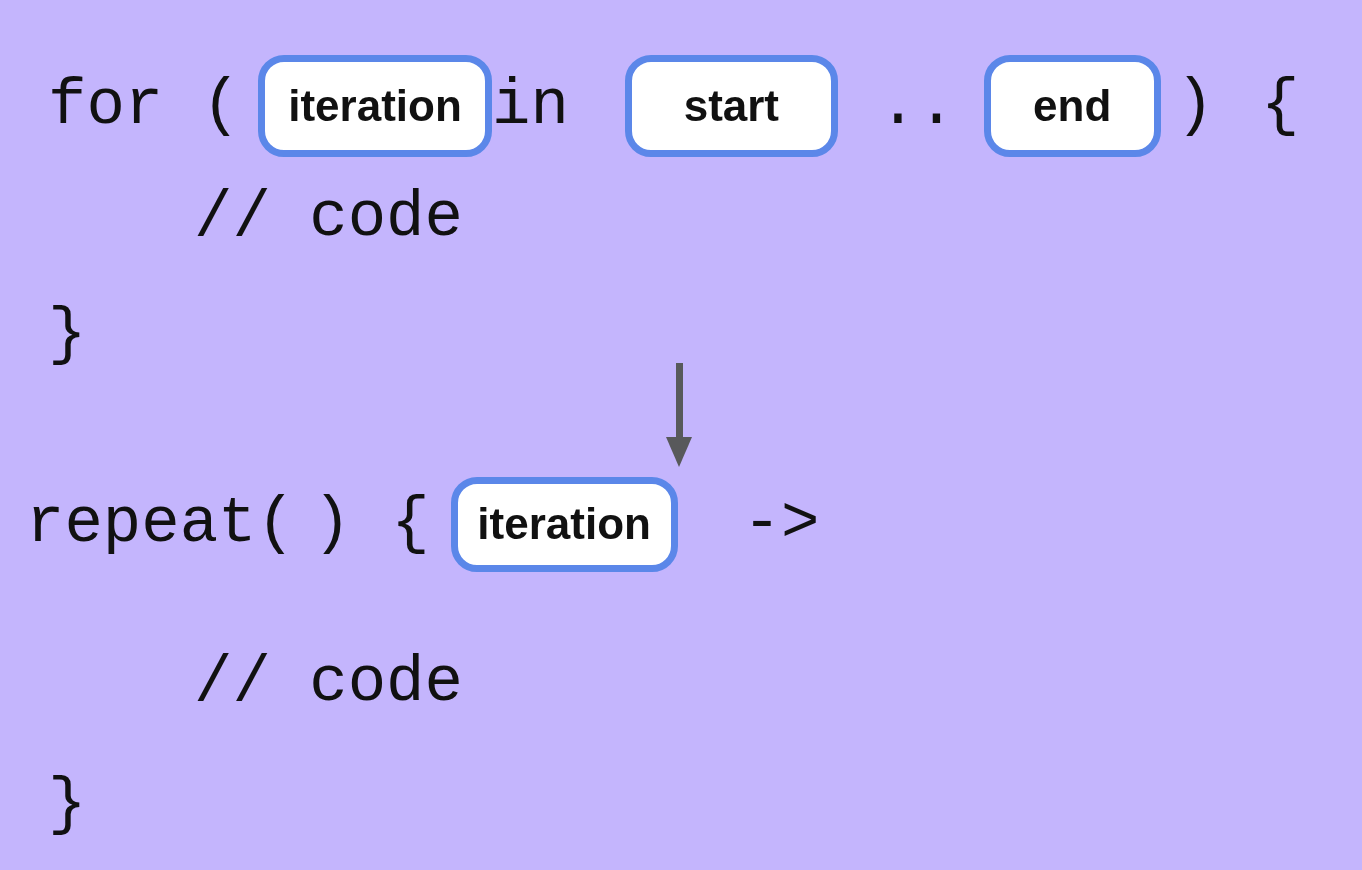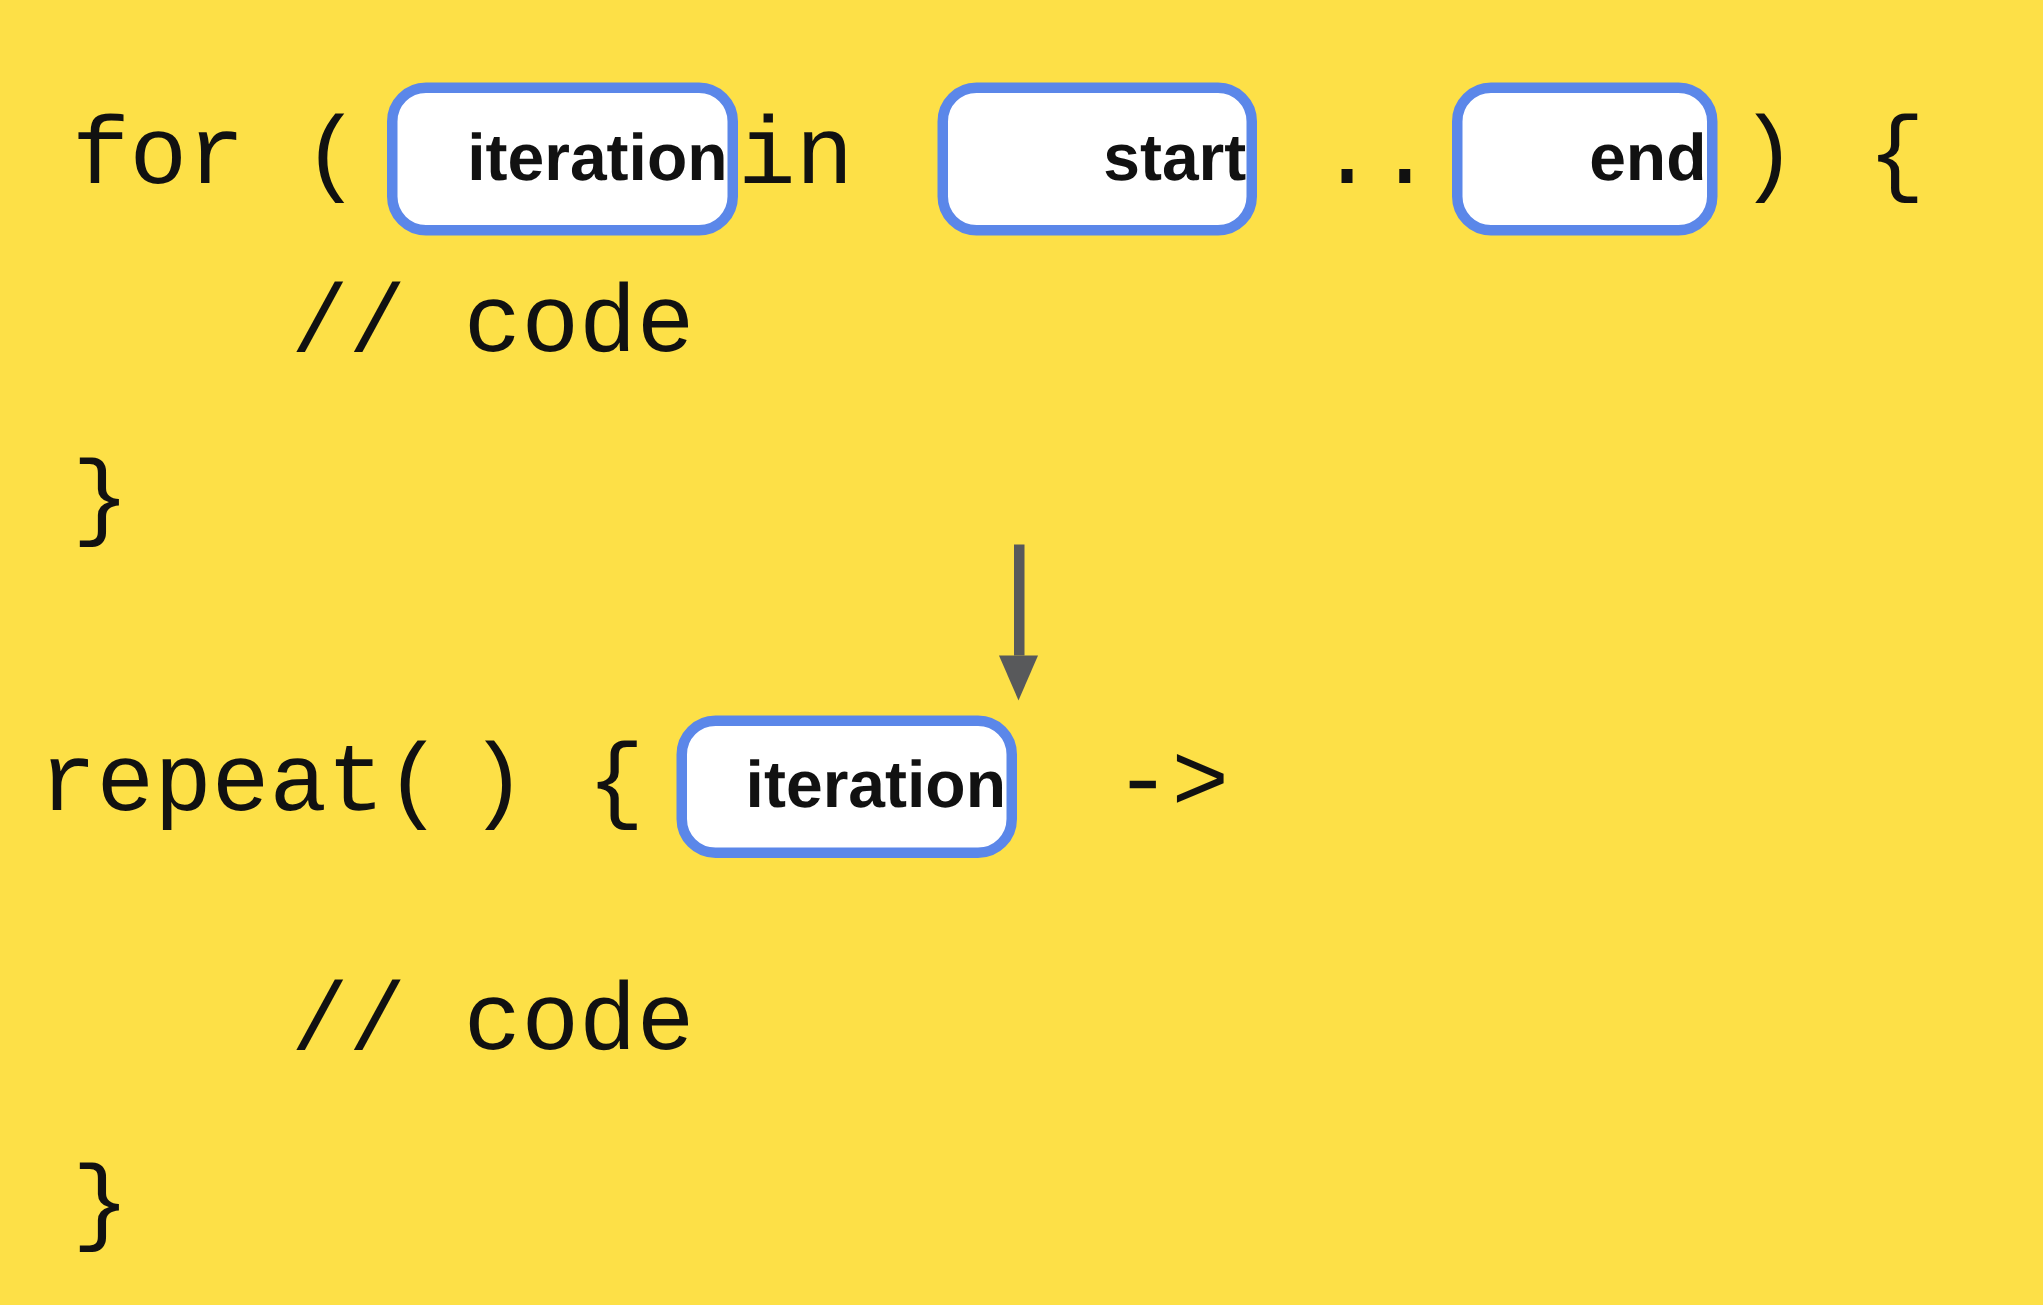--- a/index.html
+++ b/index.html
@@ -13,57 +13,57 @@
     width: 1362px;
     height: 870px;
     background: #ffffff;
     font-family: "Liberation Sans", sans-serif;
     overflow: hidden;
   }
   .stage {
     position: relative;
     width: 1362px;
     height: 870px;
-    background: #fde047;
+    background: #c4b5fd;
   }
   .row {
     position: absolute;
     display: flex;
     align-items: center;
     white-space: pre;
   }
   .mono {
     font-family: "Liberation Mono", "DejaVu Sans Mono", monospace;
     font-size: 64px;
     font-weight: 400;
     color: var(--code-text);
     white-space: pre;
     line-height: 1;
   }
   .pill {
     display: flex;
     align-items: center;
-    justify-content: flex-end;
+    justify-content: center;
     border: 7px solid var(--accent);
     border-radius: 26px;
     background: #ffffff;
     font-family: "Liberation Sans", sans-serif;
     font-weight: 700;
     font-size: 44px;
     color: #111111;
     flex: 0 0 auto;
   }
   
   .row1 { left: 48px; top: 55px; height: 102px; }
   .row1 .pill { height: 102px; }
   .pill-iter1  { width: 234px; margin-left: 18px; }
   .m-in        { }
   .pill-start  { width: 213px; margin-left: 56px; }
   .m-range     { margin-left: 41px; }
-  .pill-end    { width: 177px; margin-left: 12px; }
+  .pill-end    { width: 177px; margin-left: 28px; }
   .m-cp1       { margin-left: 15px; }
   .m-ob1       { margin-left: 47px; }
 
   
   .row2 { left: 194px; top: 186px; height: 64px; }
   .row5 { left: 194px; top: 651px; height: 64px; }
 
   
   .row3 { left: 48px; top: 302px; height: 66px; }
   .row6 { left: 48px; top: 772px; height: 66px; }

